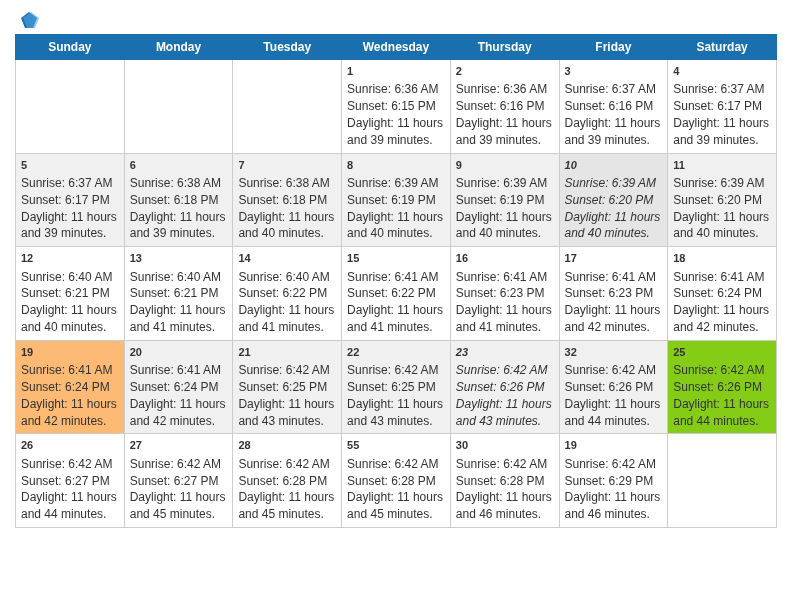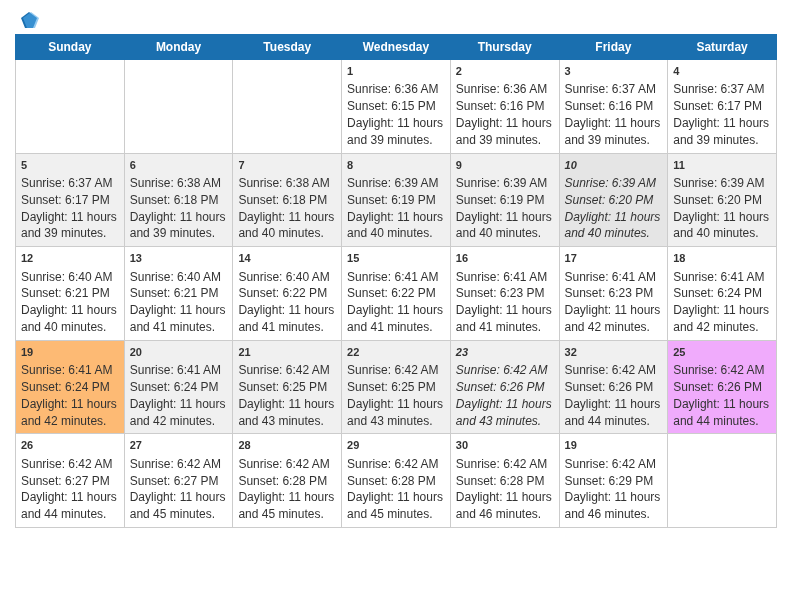--- a/index.html
+++ b/index.html
@@ -275,21 +275,21 @@
             <div class="day-info" style="white-space: pre-line;">Sunrise: 6:42 AM
 Sunset: 6:26 PM
 Daylight: 11 hours and 43 minutes.</div>
           </td>
           <td style="background-color: rgb(240, 240, 240);">
             <div class="day-number">32</div>
             <div class="day-info" style="white-space: pre-line;">Sunrise: 6:42 AM
 Sunset: 6:26 PM
 Daylight: 11 hours and 44 minutes.</div>
           </td>
-          <td style="background-color: #f0abfc;">
+          <td style="background-color: #84cc16;">
             <div class="day-number">25</div>
             <div class="day-info" style="white-space: pre-line;">Sunrise: 6:42 AM
 Sunset: 6:26 PM
 Daylight: 11 hours and 44 minutes.</div>
           </td>
         </tr>
         <tr>
           <td>
             <div class="day-number">26</div>
             <div class="day-info" style="white-space: pre-line;">Sunrise: 6:42 AM
@@ -302,21 +302,21 @@
 Sunset: 6:27 PM
 Daylight: 11 hours and 45 minutes.</div>
           </td>
           <td>
             <div class="day-number">28</div>
             <div class="day-info" style="white-space: pre-line;">Sunrise: 6:42 AM
 Sunset: 6:28 PM
 Daylight: 11 hours and 45 minutes.</div>
           </td>
           <td>
-            <div class="day-number">29</div>
+            <div class="day-number">55</div>
             <div class="day-info" style="white-space: pre-line;">Sunrise: 6:42 AM
 Sunset: 6:28 PM
 Daylight: 11 hours and 45 minutes.</div>
           </td>
           <td>
             <div class="day-number">30</div>
             <div class="day-info" style="white-space: pre-line;">Sunrise: 6:42 AM
 Sunset: 6:28 PM
 Daylight: 11 hours and 46 minutes.</div>
           </td>

